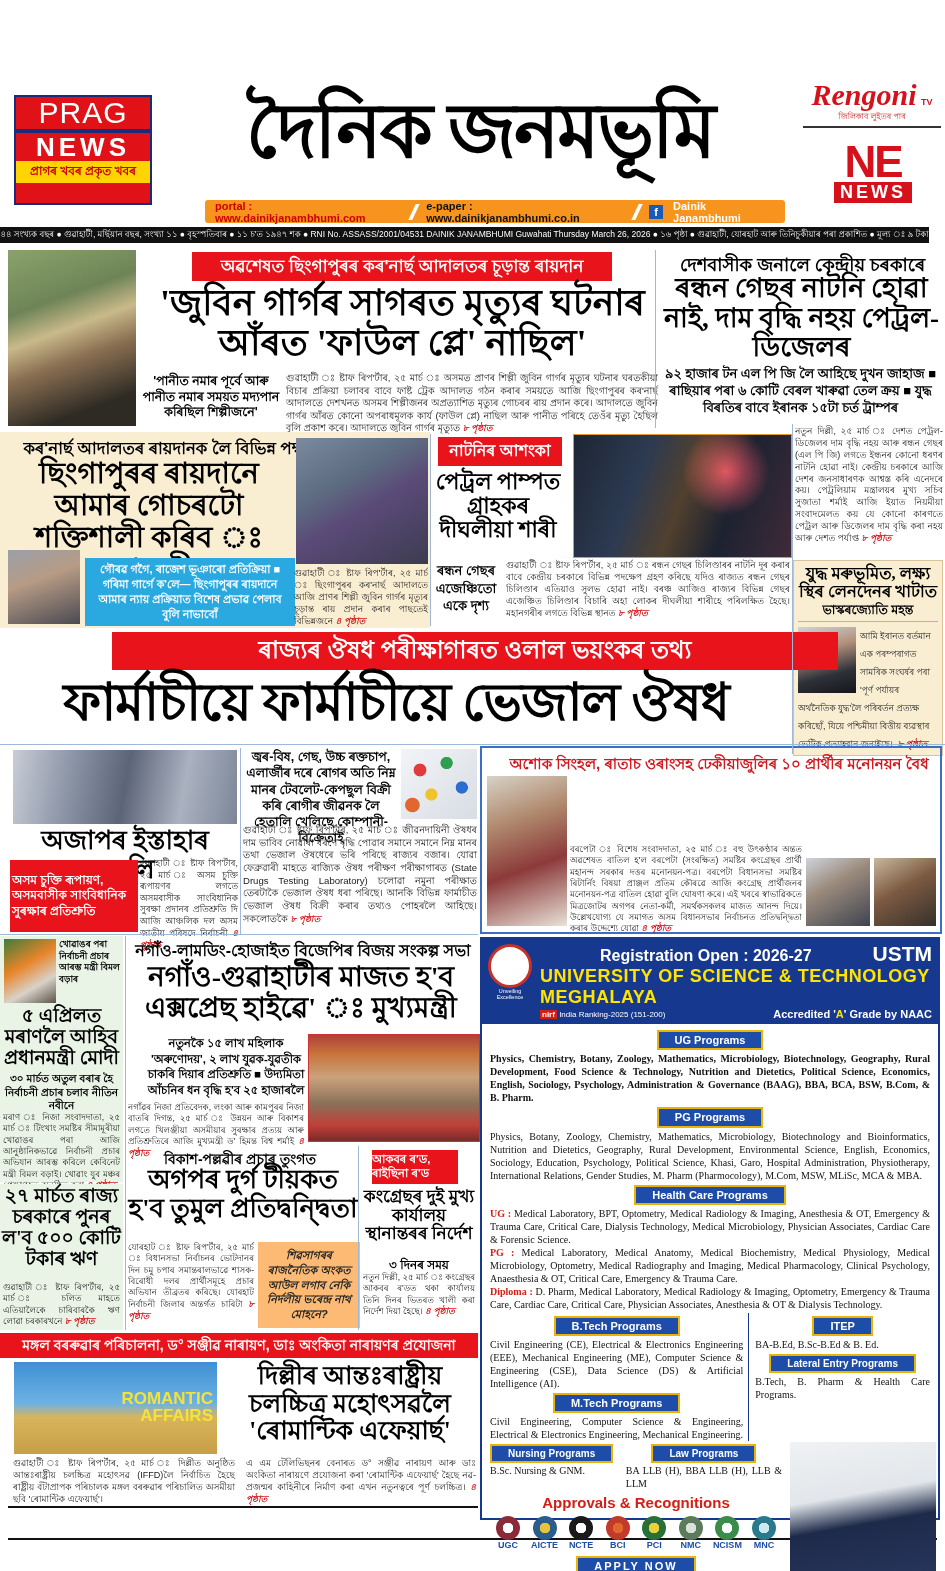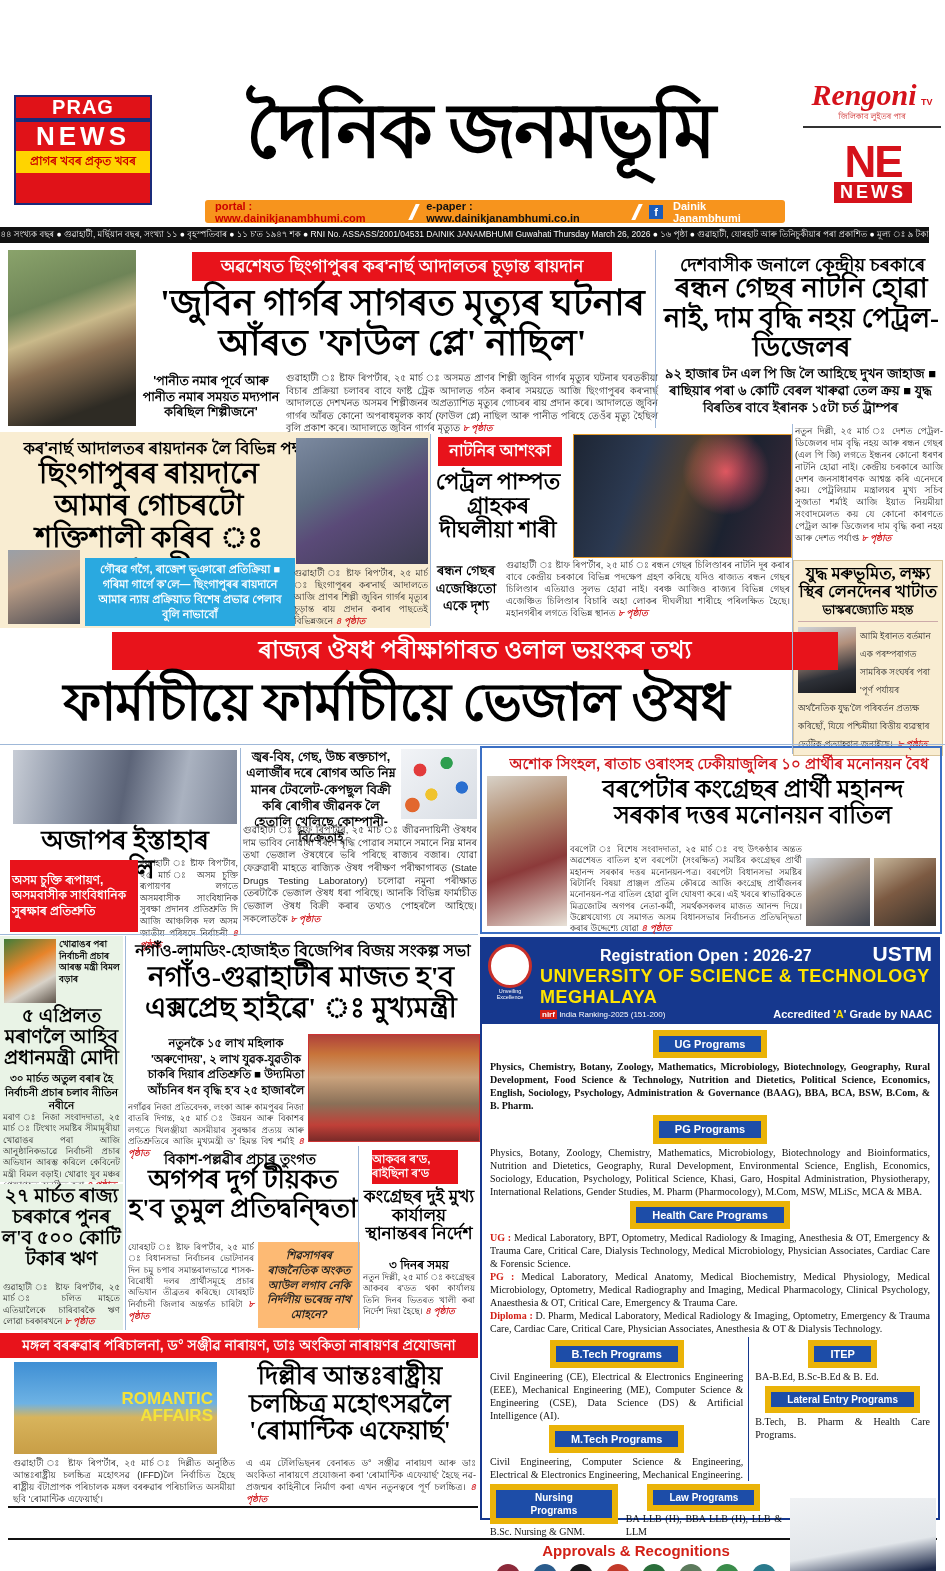--- a/index.html
+++ b/index.html
@@ -10,21 +10,21 @@
   .hl{font-family:"Liberation Serif",serif;font-weight:900;line-height:1.1;color:#000;}
   .kick{font-weight:900;color:#000;}
   .redbox{background:#e8131b;color:#fff;font-weight:900;display:flex;align-items:center;justify-content:center;}
   .bt{font-size:9.5px;line-height:1.32;text-align:justify;color:#222;}
   .jump{color:#d11a1f;font-weight:bold;font-style:italic;font-size:9px;}
   .photo{background:#999;}
   .divider{background:#9fb8d8;}
   .blackline{background:#111;}
   
   .prag{background:#e01218;color:#fff;text-align:center;border:2px solid #1a2b7a;}
-  .prag .p1{font-size:20px;font-weight:700;letter-spacing:1px;line-height:1.05;border-radius:13px;}
+  .prag .p1{font-size:30px;font-weight:400;letter-spacing:1px;line-height:1.05;border-radius:13px;}
   .prag .p2{font-size:26px;font-weight:900;letter-spacing:4px;border-top:4px solid #1a2b7a;line-height:1.1;}
   .prag .strip{background:#ffd400;color:#c00;font-size:12px;font-weight:bold;padding:1px 0;}
   .rengoni{color:#d5121b;text-align:center;}
   .rengoni .rn{font-family:"Liberation Serif",serif;font-style:italic;font-weight:900;font-size:30px;line-height:1;}
   .rengoni .tv{font-size:9px;font-weight:bold;}
   .rengoni .tg{font-size:8px;color:#c22;border-bottom:2px solid #333;padding-bottom:3px;}
   .nenews .ne{color:#d5121b;font-size:44px;font-weight:900;line-height:0.9;letter-spacing:-2px;font-family:"Liberation Sans",sans-serif;}
   .nenews .nw{color:#fff;background:#d5121b;font-size:18px;font-weight:900;letter-spacing:3px;padding:0 6px;}
   .portalbar{background:#f7941d;border-radius:3px;display:flex;align-items:center;gap:10px;padding:0 10px;font-size:11px;font-weight:bold;}
   .slash{width:4px;height:16px;background:#fff;transform:skewX(-25deg);}
@@ -32,21 +32,21 @@
   .infobar{background:#111;color:#fff;font-size:8.5px;display:flex;align-items:center;justify-content:center;white-space:nowrap;overflow:hidden;}
   
   .bluebox{background:#2aa9e0;color:#fff;font-weight:bold;text-align:center;}
   .greenbox{background:#e9f3e6;}
   .pinkbox{background:#fdba74;color:#222;font-weight:900;text-align:center;font-style:italic;}
   .creambox{background:#f9edd2;}
   
   .ad{border:2px solid #16388e;background:#fff;display:flex;flex-direction:column;}
   .ad-head{background:#16388e;color:#fff;padding:3px 6px 4px 6px;position:relative;}
   .ad-body{flex:1;position:relative;padding:3px 8px;font-family:"Liberation Serif",serif;font-size:10px;line-height:1.3;text-align:justify;color:#111;}
-  .pill{background:#1d4da8;border:6px solid #eab308;color:#fff;font-family:"Liberation Sans",sans-serif;
+  .pill{background:#1d4da8;border:2px solid #eab308;color:#fff;font-family:"Liberation Sans",sans-serif;
         font-weight:bold;font-size:11px;text-align:center;padding:1px 16px;width:fit-content;margin:3px auto 2px auto;}
   .redlbl{color:#d22016;font-weight:bold;}
   .logo-item{display:flex;flex-direction:column;align-items:center;width:36px;}
   .logo-dot{width:24px;height:24px;border-radius:50%;}
   .logo-name{color:#1d4da8;font-family:"Liberation Sans",sans-serif;font-weight:900;font-size:9px;}
 </style>
 </head>
 <body>
 
 <div class="page">
@@ -159,21 +159,20 @@
       linear-gradient(135deg,#f2f4f7,#d8dde4);"></div>
   <div class="abs bt" style="left:243px;top:824px;width:234px;height:110px;font-size:9.6px;">
     <span>গুৱাহাটী ঃ ষ্টাফ ৰিপ'ৰ্টাৰ, ২৫ মাৰ্চ ঃ জীৱনদায়িনী ঔষধৰ দাম ভাবিব নোৱাৰা ধৰণে বৃদ্ধি পোৱাৰ সমানে সমানে নিম্ন মানৰ তথা ভেজাল ঔষধেৰে ভৰি পৰিছে ৰাজ্যৰ বজাৰ। যোৱা ফেব্ৰুৱাৰী মাহতে ৰাজ্যিক ঔষধ পৰীক্ষণ পৰীক্ষাগাৰত (State Drugs Testing Laboratory) চলোৱা নমুনা পৰীক্ষাত তেৰটাকৈ ভেজাল ঔষধ ধৰা পৰিছে। আনকি বিভিন্ন ফাৰ্মাচীত ভেজাল ঔষধ বিক্ৰী কৰাৰ তথ্যও পোহৰলৈ আহিছে। সকলোতকৈ</span>
     <span class="jump">৮ পৃষ্ঠাত</span>
   </div>
 
   <div class="abs" style="left:480px;top:746px;width:462px;height:188px;border:2px solid #3b6fc4;box-sizing:border-box;padding-left:16px;">
     <div class="ctr" style="color:#d11a1f;font-weight:900;font-size:15px;margin-top:4px;">অশোক সিংহল, ৰাতাচ ওৰাংসহ ঢেকীয়াজুলিৰ ১০ প্ৰাৰ্থীৰ মনোনয়ন বৈধ</div>
     <div class="abs photo" style="left:5px;top:28px;width:80px;height:150px;background:
         linear-gradient(160deg,#d8d2c8 0%,#b08a6e 30%,#8c3a3a 60%,#e8e2d8 100%);"></div>
-    <div class="abs hl ctr" style="left:88px;top:28px;width:366px;font-size:24px;">বৰপেটাৰ কংগ্ৰেছৰ প্ৰাৰ্থী মহানন্দ সৰকাৰ দত্তৰ মনোনয়ন বাতিল</div>
     <div class="abs bt" style="left:88px;top:96px;width:232px;height:82px;font-size:8.6px;">
       <span>বৰপেটা ঃ বিশেষ সংবাদদাতা, ২৫ মাৰ্চ ঃ বহু উৎকণ্ঠাৰ অন্তত অৱশেষত বাতিল হ'ল বৰপেটা (সংৰক্ষিত) সমষ্টিৰ কংগ্ৰেছৰ প্ৰাৰ্থী মহানন্দ সৰকাৰ দত্তৰ মনোনয়ন-পত্ৰ। বৰপেটা বিধানসভা সমষ্টিৰ ৰিটাৰ্নিং বিষয়া প্ৰাঞ্জল প্ৰতিম কৌৰৱে আজি কংগ্ৰেছ প্ৰাৰ্থীজনৰ মনোনয়ন-পত্ৰ বাতিল হোৱা বুলি ঘোষণা কৰে। এই খবৰে স্বাভাৱিকতে মিত্ৰজোটৰ অগপৰ নেতা-কৰ্মী, সমৰ্থকসকলৰ মাজত আনন্দ দিয়ে। উল্লেখযোগ্য যে সমাগত অসম বিধানসভাৰ নিৰ্বাচনত প্ৰতিদ্বন্দ্বিতা কৰাৰ উদ্দেশ্যে যোৱা</span>
       <span class="jump">৪ পৃষ্ঠাত</span>
     </div>
     <div class="abs photo" style="left:324px;top:110px;width:64px;height:68px;background:
         linear-gradient(150deg,#cfd4da 0%,#9a8a7c 40%,#3f4450 100%);"></div>
     <div class="abs photo" style="left:392px;top:110px;width:62px;height:68px;background:
         linear-gradient(150deg,#c8b89c 0%,#7c5a42 45%,#36302a 100%);"></div>
   </div>
 

